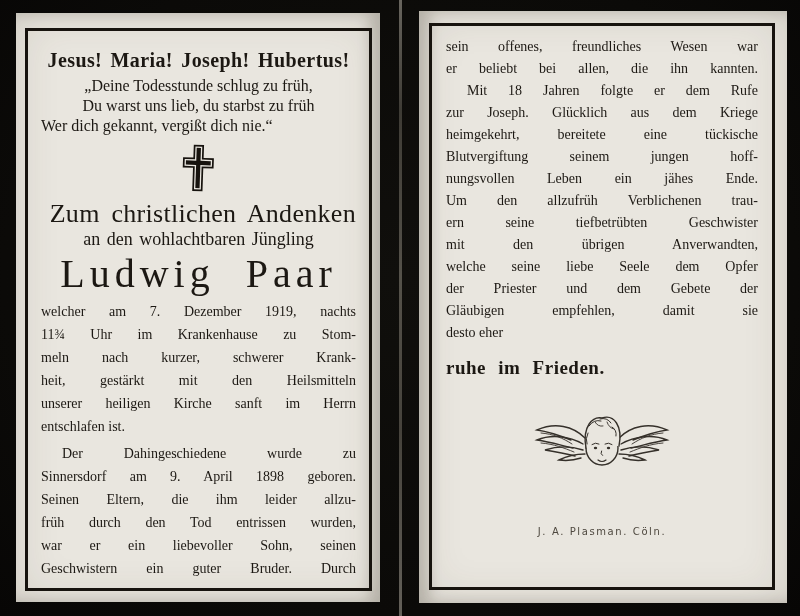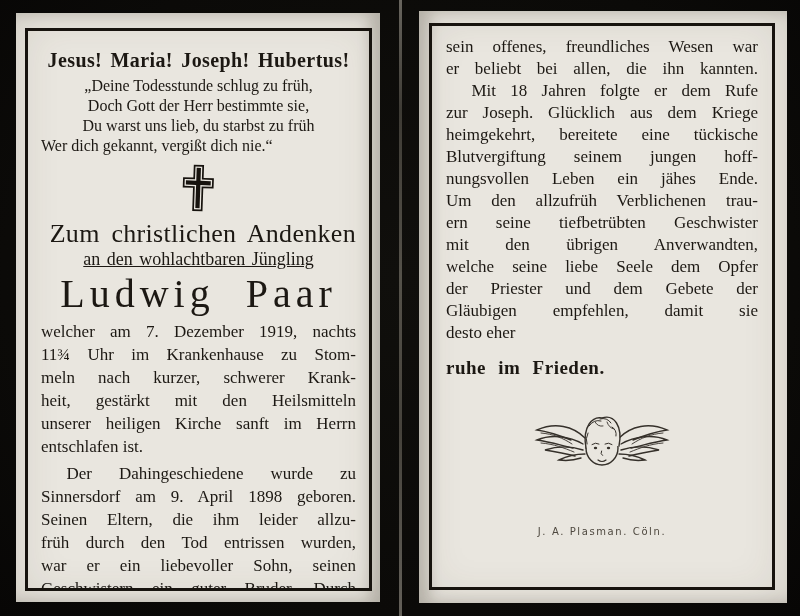--- a/index.html
+++ b/index.html
@@ -44,27 +44,27 @@
 
   .cross-wrap { margin-top: 8px; height: 48px; text-align: center; }
   .cross-wrap svg { height: 48px; transform: rotate(2deg); }
 
   .memorial-intro {
     margin-top: 8px; font-size: 26px; line-height: 27px;
     text-align: right; word-spacing: 5px; letter-spacing: 0.3px;
   }
   .memorial-subtitle {
     margin-top: 1px; font-size: 18px; line-height: 22px;
-    text-align: center; word-spacing: 2px; text-decoration: underline;
+    text-align: center; word-spacing: 2px;
   }
   .deceased-name {
     margin-top: 2px; font-size: 40px; line-height: 44px;
     text-align: center; letter-spacing: 5px; word-spacing: 16px; font-weight: normal;
   }
-  .body-text { font-size: 17px; }
+  .body-text { font-size: 14px; }
   .lh-left  { line-height: 23px; margin-top: 4px; }
   .lh-right { line-height: 22px; }
 
   .jline { text-align: justify; text-align-last: justify; white-space: nowrap; }
   .jline.lastline { text-align-last: left; text-align: center; }
   .justify-all .jline.lastline { text-align-last: justify; }
   .jline.indent { text-indent: 1.5em; }
 
   .closing-line {
     margin-top: 12px; font-size: 19px; line-height: 24px; font-weight: bold;
@@ -83,21 +83,20 @@
 
 <div class="scene">
 
   <div class="page page-left">
     <div class="frame frame-left">
 
       <div class="invocation">Jesus! Maria! Joseph! Hubertus!</div>
 
       <div class="verse centered">
           <div class="jline">„Deine Todesstunde schlug zu früh,</div>
-          <div class="jline">Doch Gott der Herr bestimmte sie,</div>
           <div class="jline">Du warst uns lieb, du starbst zu früh</div>
           <div class="jline lastline">Wer dich gekannt, vergißt dich nie.“</div>
         </div>
 
       <div class="cross-wrap">
         <svg viewBox="0 0 40 56" aria-hidden="true">
           <path d="M14,1 h12 v15 h12 v12 h-12 v27 h-12 v-27 H2 v-12 h12 z" fill="#17130e"></path>
           <path d="M16,3 h8 v15 h12 v8 h-12 v27 h-8 v-27 H4 v-8 h12 z" fill="#e9e6df"></path>
           <path d="M17.5,4.5 h5 v15 h12 v5 h-12 v27 h-5 v-27 h-12 v-5 h12 z" fill="#17130e"></path>
         </svg>

